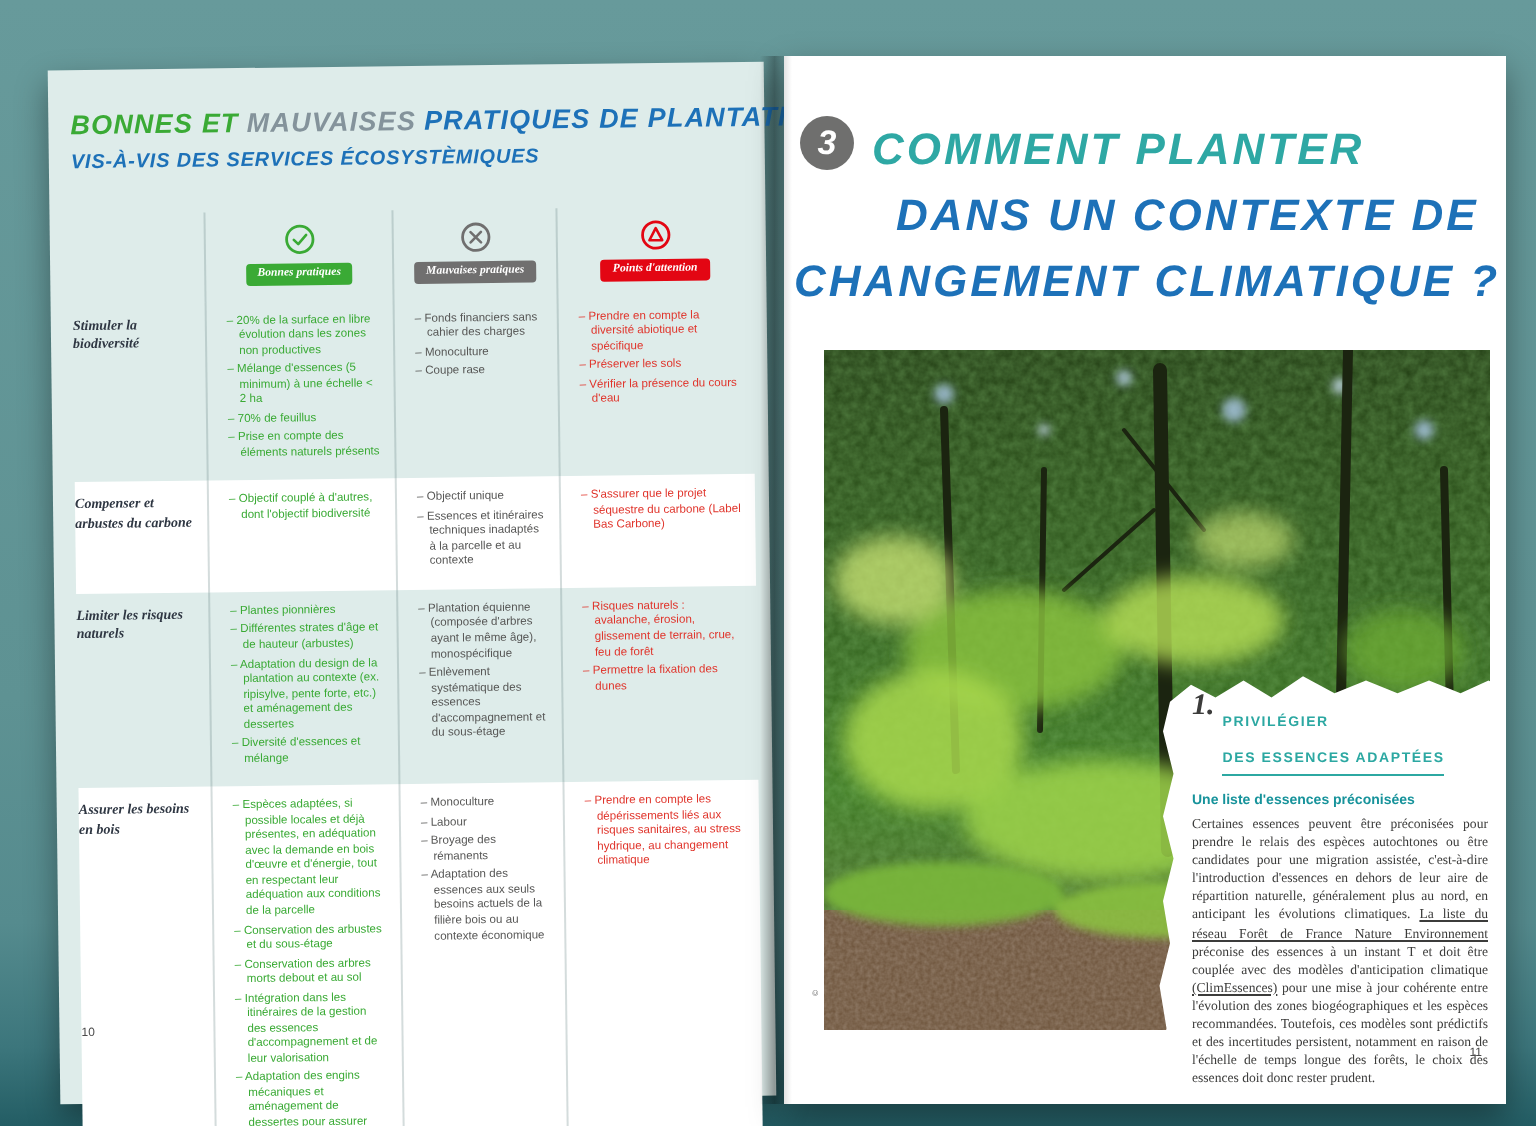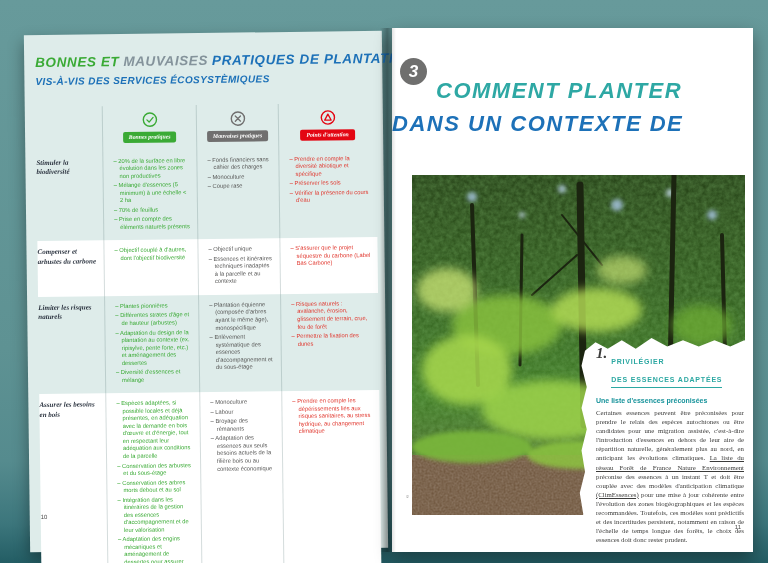--- a/index.html
+++ b/index.html
@@ -31,21 +31,21 @@
   .t-cell.good .t-item{color:#3aaa35;}
   .t-cell.bad .t-item{color:#575756;}
   .t-cell.attention .t-item{color:#e0352c;}
   .lp-pagenum{position:absolute;left:11px;bottom:32px;font-size:6px;color:#4a4a4a;}
   
   .page-right{left:392px;top:28px;width:361px;height:524px;background:#ffffff;}
   .gutter{position:absolute;left:380px;top:28px;width:16px;height:524px;
     background:linear-gradient(90deg,rgba(0,0,0,0) 0%,rgba(0,0,0,.28) 45%,rgba(0,0,0,.18) 60%,rgba(0,0,0,0) 100%);z-index:5;}
   .chapter-badge{position:absolute;left:8px;top:30px;width:27px;height:27px;border-radius:50%;background:#6f6f6e;
     color:#fff;font:italic 700 17px "Liberation Sans",sans-serif;display:flex;align-items:center;justify-content:center;}
-  .rp-title{position:absolute;left:0;top:46px;width:361px;}
+  .rp-title{position:absolute;left:0;top:30px;width:361px;}
   .rp-title .line{font:italic 700 22px "Liberation Sans",sans-serif;letter-spacing:1.5px;line-height:33px;white-space:nowrap;}
   .photo{position:absolute;left:20px;top:147px;width:333px;height:340px;overflow:hidden;}
   .photo svg{display:block;}
   .photo-credit{position:absolute;left:13px;top:470px;transform:rotate(-90deg);transform-origin:0 0;
     font-size:4px;color:#6a6a6a;letter-spacing:.3px;}
   .torn-box{position:absolute;left:186px;top:308px;width:175px;height:212px;background:#ffffff;
     clip-path:polygon(4% 7%,10% 3%,17% 6%,25% 2%,33% 6%,42% 1%,51% 5%,60% 2%,69% 5%,78% 2%,87% 5%,95% 2%,100% 4%,100% 100%,0% 100%,1% 92%,3% 84%,1% 74%,4% 64%,2% 54%,5% 44%,2% 34%,5% 24%,2% 14%);}
   .rp-text{position:absolute;left:204px;top:318px;width:148px;}
   .sec-head{display:flex;align-items:flex-start;gap:4px;}
   .sec-num{font:italic 700 15px "Liberation Serif",serif;color:#3c3c3b;line-height:1;}
@@ -165,21 +165,22 @@
 
   <div class="lp-pagenum">10</div>
 </div>
 
 <div class="gutter"></div>
 
 <div class="page page-right">
   <div class="chapter-badge">3</div>
   <div class="rp-title">
       <div class="line" style="color: rgb(46, 168, 164); margin-left: 44px;">COMMENT PLANTER</div>
-      <div class="line" style="color: rgb(29, 113, 184); ">DANS UN CONTEXTE DE</div>
+      <div class="line" style="color: rgb(29, 113, 184); margin-left: 56px;">DANS UN CONTEXTE DE</div>
+      <div class="line" style="color: rgb(29, 113, 184); margin-left: 5px;">CHANGEMENT CLIMATIQUE ?</div>
     </div>
 
   <div class="photo">
     <svg width="333" height="340" viewBox="0 0 333 340" xmlns="http://www.w3.org/2000/svg">
       <defs>
         <linearGradient id="forestG" x1="0" y1="0" x2="0" y2="1">
           <stop offset="0" stop-color="#223d14"></stop>
           <stop offset="0.35" stop-color="#2f5a1c"></stop>
           <stop offset="0.65" stop-color="#3e7a24"></stop>
           <stop offset="0.85" stop-color="#4b6a2c"></stop>

